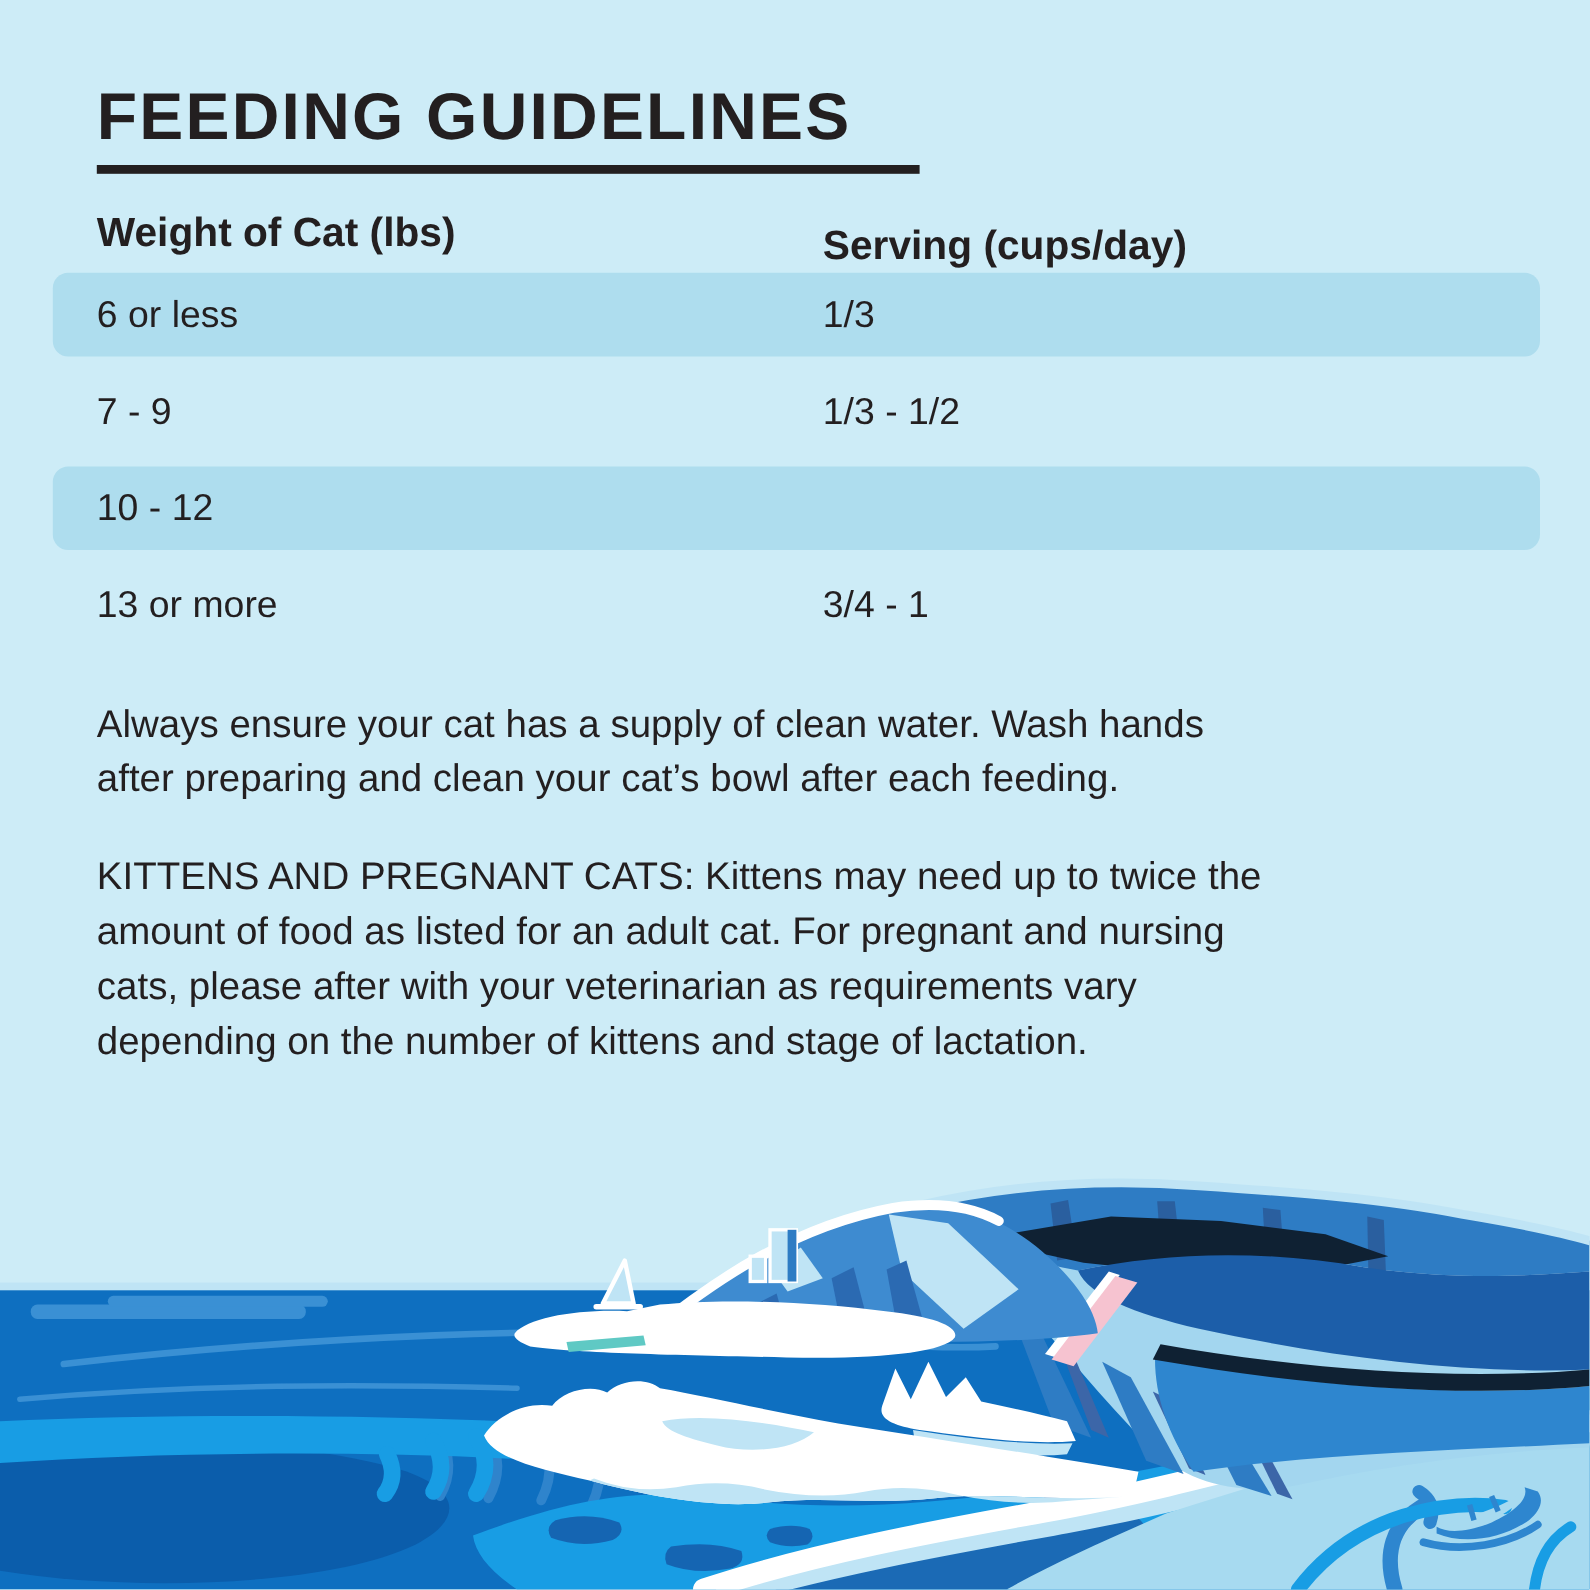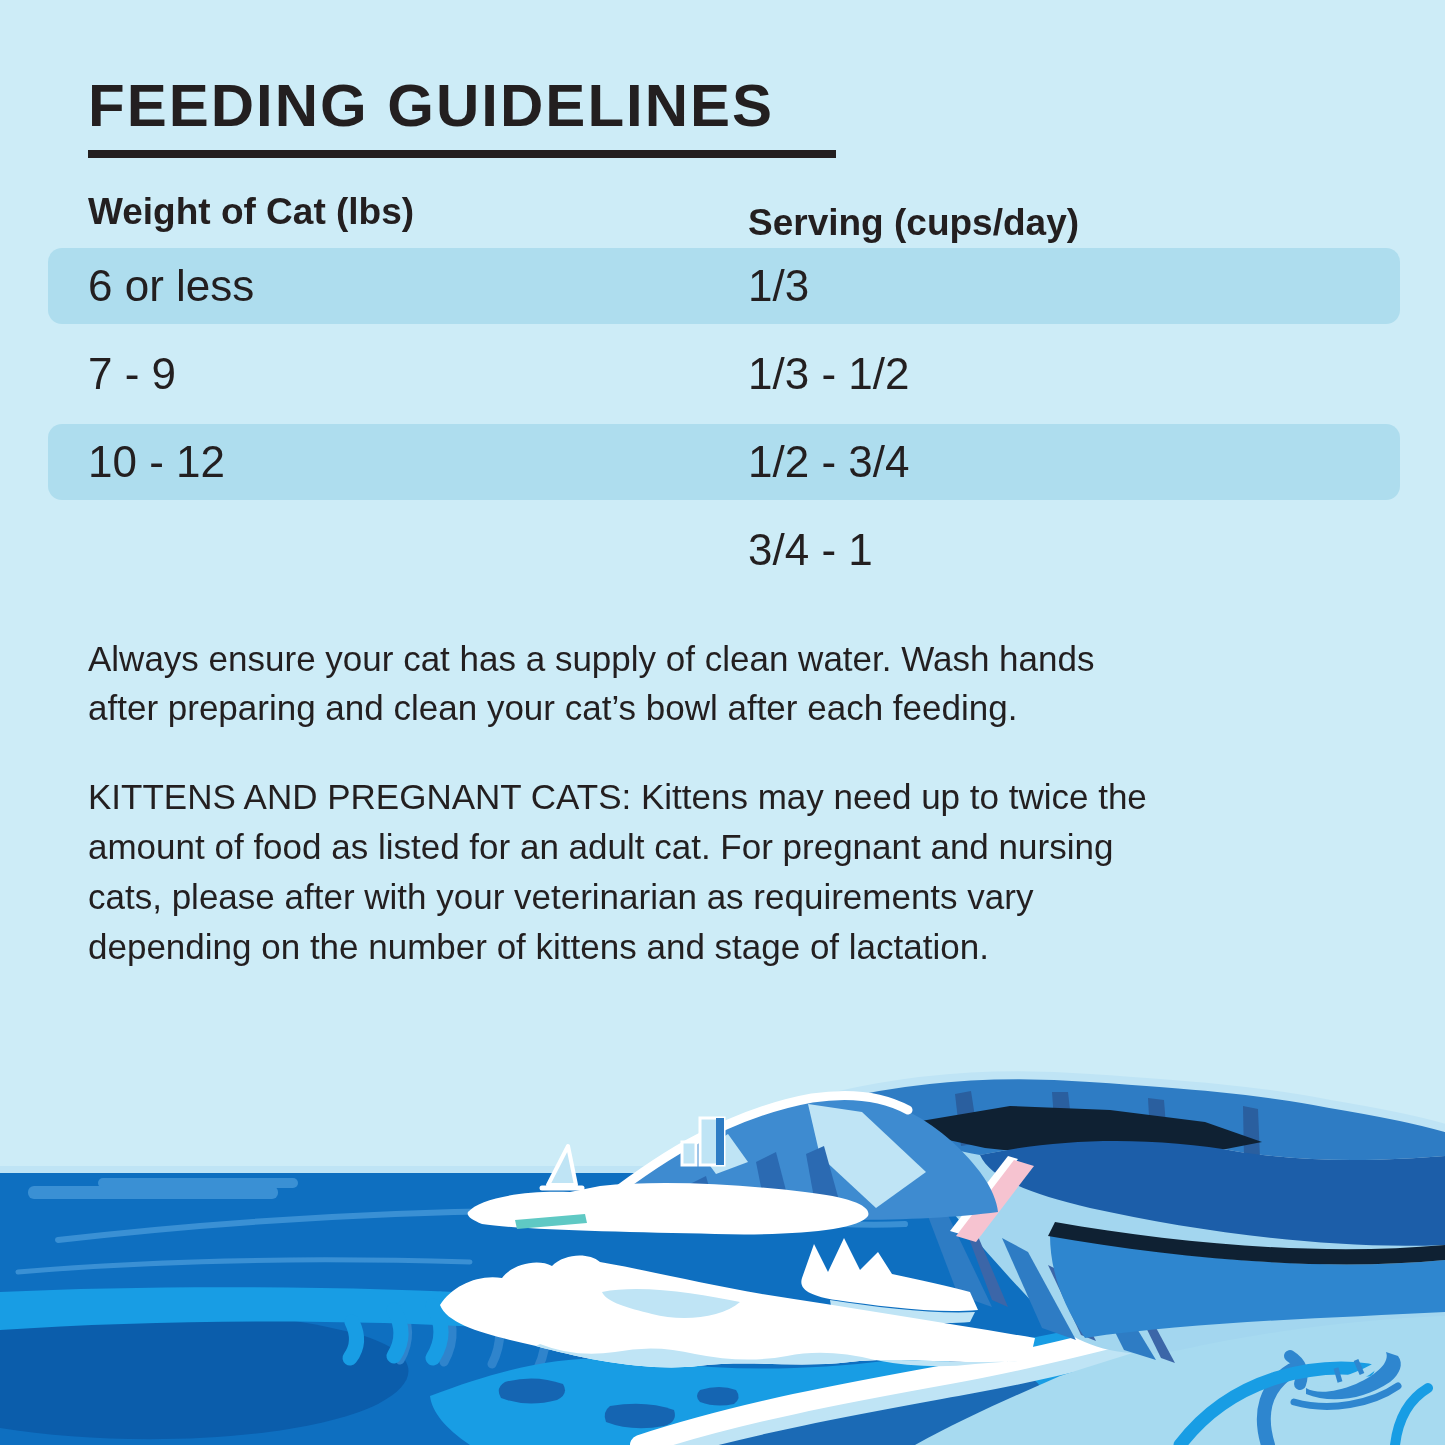--- a/index.html
+++ b/index.html
@@ -30,21 +30,21 @@
     position:absolute;left:88px;top:150px;width:748px;height:8px;
     background:var(--text);
   }
   .thead{
     position:absolute;left:88px;top:190px;width:1300px;
     font-size:37px;font-weight:700;line-height:44px;
   }
   .thead .col2{position:absolute;left:660px;top:0;margin-top:11px;}
   .t-row{
     position:absolute;left:48px;width:1352px;height:76px;
-    font-size:44px;line-height:76px;border-radius:14px;
+    font-size:34px;line-height:76px;border-radius:14px;
   }
   .t-row.hl{background:var(--row-highlight);}
   .r0{top:248px}.r1{top:336px}.r2{top:424px}.r3{top:512px}
   .t-row .cell1{position:absolute;left:40px;top:0;}
   .t-row .cell2{position:absolute;left:700px;top:0;}
   .para{
     position:absolute;left:88px;width:1300px;
     font-size:35px;line-height:49px;
   }
   .p1{top:634px;}
@@ -69,23 +69,23 @@
   <div class="t-row hl r0">
     <span class="cell1">6 or less</span>
     <span class="cell2">1/3</span>
   </div>
   <div class="t-row r1">
     <span class="cell1">7 - 9</span>
     <span class="cell2">1/3 - 1/2</span>
   </div>
   <div class="t-row hl r2">
     <span class="cell1">10 - 12</span>
-    <span class="cell2">1/2 - 3/4</span>
   </div>
   <div class="t-row r3">
+    <span class="cell1">13 or more</span>
     <span class="cell2">3/4 - 1</span>
   </div>
 
   <div class="para p1">
     <div>Always ensure your cat has a supply of clean water. Wash hands</div>
     <div>after preparing and clean your cat’s bowl after each feeding.</div>
   </div>
 
   <div class="para p2">
     <div><span class="bold-lead">KITTENS AND PREGNANT CATS:</span><span> Kittens may need up to twice the</span></div>

